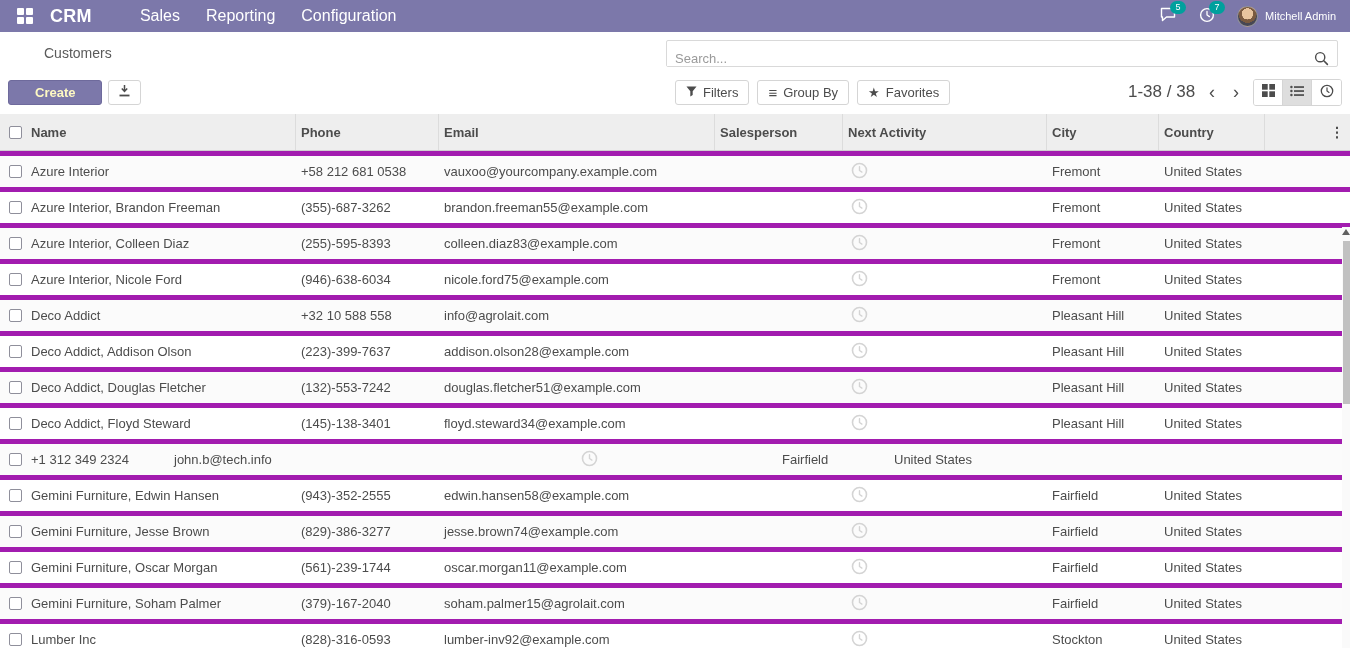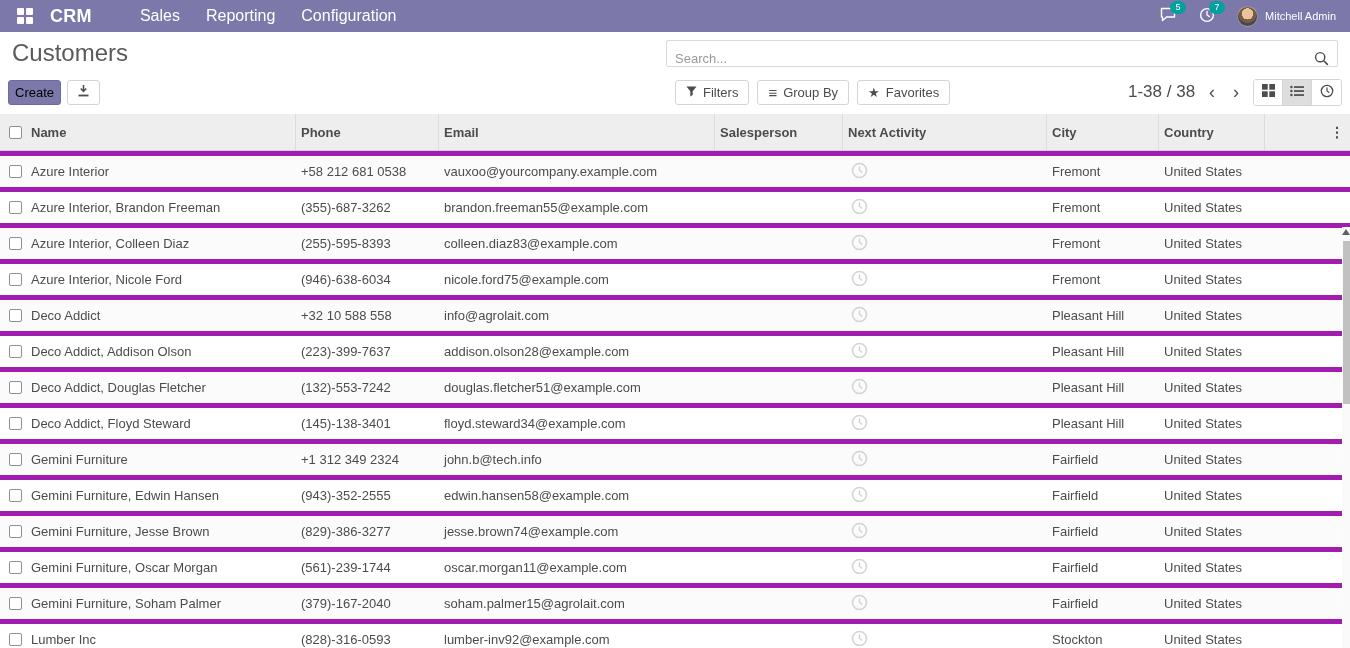--- a/index.html
+++ b/index.html
@@ -20,33 +20,33 @@
   .badge { position:absolute; top:-6px; left:10px; background:var(--badge,#00A09D); color:#fff;
     font-size:9px; line-height:13px; min-width:16px; text-align:center; border-radius:8px; padding:0 3px; }
   .user { display:flex; align-items:center; gap:7px; cursor:pointer; }
   .avatar { width:21px; height:21px; border-radius:50%;
     background: radial-gradient(circle at 50% 36%, #e8c49e 0 36%, #7a5a40 37% 58%, #474753 59%);
     border:1px solid rgba(255,255,255,.4); }
   .user-name { font-size:11px; }
 
   
   .panel-row1 { height:42px; display:flex; align-items:center; padding:0 8px; }
-  .view-title { font-size:24px; color:#5a5a5a; padding-left:4px; }
+  .view-title { font-size:14px; color:#5a5a5a; padding-left:4px;margin-left:32px; }
   .searchbox { margin-left:auto; width:672px; height:27px; border:1px solid #d9d9d9; border-radius:2px;
     display:flex; align-items:flex-end; background:#fff; margin-right:4px; }
   .searchbox input { flex:1; border:0; outline:0; font-size:13px; padding:0 8px; color:#4c4c4c;
     font-family:"Liberation Sans", sans-serif; }
   .searchbox input::placeholder { color:#9a9a9a; }
   .search-glass { padding:0 8px; display:flex; cursor:pointer; }
 
   .panel-row2 { height:40px; display:flex; align-items:center; padding:0 8px 4px 8px; }
   .btn { height:25px; border:1px solid #d5d5d5; background:#fff; border-radius:3px; font-size:13px;
     color:#4c4c4c; display:inline-flex; align-items:center; gap:6px; padding:0 10px; cursor:pointer;
     font-family:"Liberation Sans", sans-serif; }
-  .btn-primary { background:var(--accent,#7C78AA); border-color:#6e6a9c; color:#000000; padding:0 6px; }
+  .btn-primary { background:var(--accent,#7C78AA); border-color:#6e6a9c; color:#fef9c3; padding:0 26px;font-weight:bold; }
   .btn-export { margin-left:6px; padding:0 9px; }
   .mid-buttons { position:absolute; left:675px; display:flex; gap:8px; }
   .panel-row2 { position:relative; }
   .pager { position:absolute; left:1128px; display:flex; align-items:center; gap:10px; }
   .pager-text { font-size:17px; color:#4c4c4c; }
   .pager-arrow { font-size:18px; color:#4c4c4c; cursor:pointer; line-height:1; padding:0 4px; user-select:none;}
   .switcher { position:absolute; right:8px; display:flex; border:1px solid #d5d5d5; border-radius:3px; overflow:hidden; }
   .sw-btn { width:29px; height:25px; display:flex; align-items:center; justify-content:center;
     background:#fff; cursor:pointer; border-right:1px solid #d5d5d5; }
   .sw-btn:last-child { border-right:0; }
@@ -392,21 +392,20 @@
     </div>
     <div class="td col-city">Pleasant Hill</div>
     <div class="td col-country">United States</div>
     <div class="td col-fill"></div>
   </div>
 
   <div class="tr">
     <div class="td col-check">
             <span class="cb"></span>
           </div>
-    <div class="td col-name">Gemini Furniture</div>
     <div class="td col-phone">+1 312 349 2324</div>
     <div class="td col-email">john.b@tech.info</div>
     <div class="td col-sales"></div>
     <div class="td col-activity">
       <span class="clock-row">
         <svg width="17" height="17" viewBox="0 0 17 17">
                 <circle cx="8.5" cy="8.5" r="7" fill="none" stroke="#d4d4d4" stroke-width="1.6"></circle>
                 <path d="M8.5 4.8V8.5l2.4 1.6" fill="none" stroke="#d4d4d4" stroke-width="1.4" stroke-linecap="round"></path>
               </svg>
       </span>

